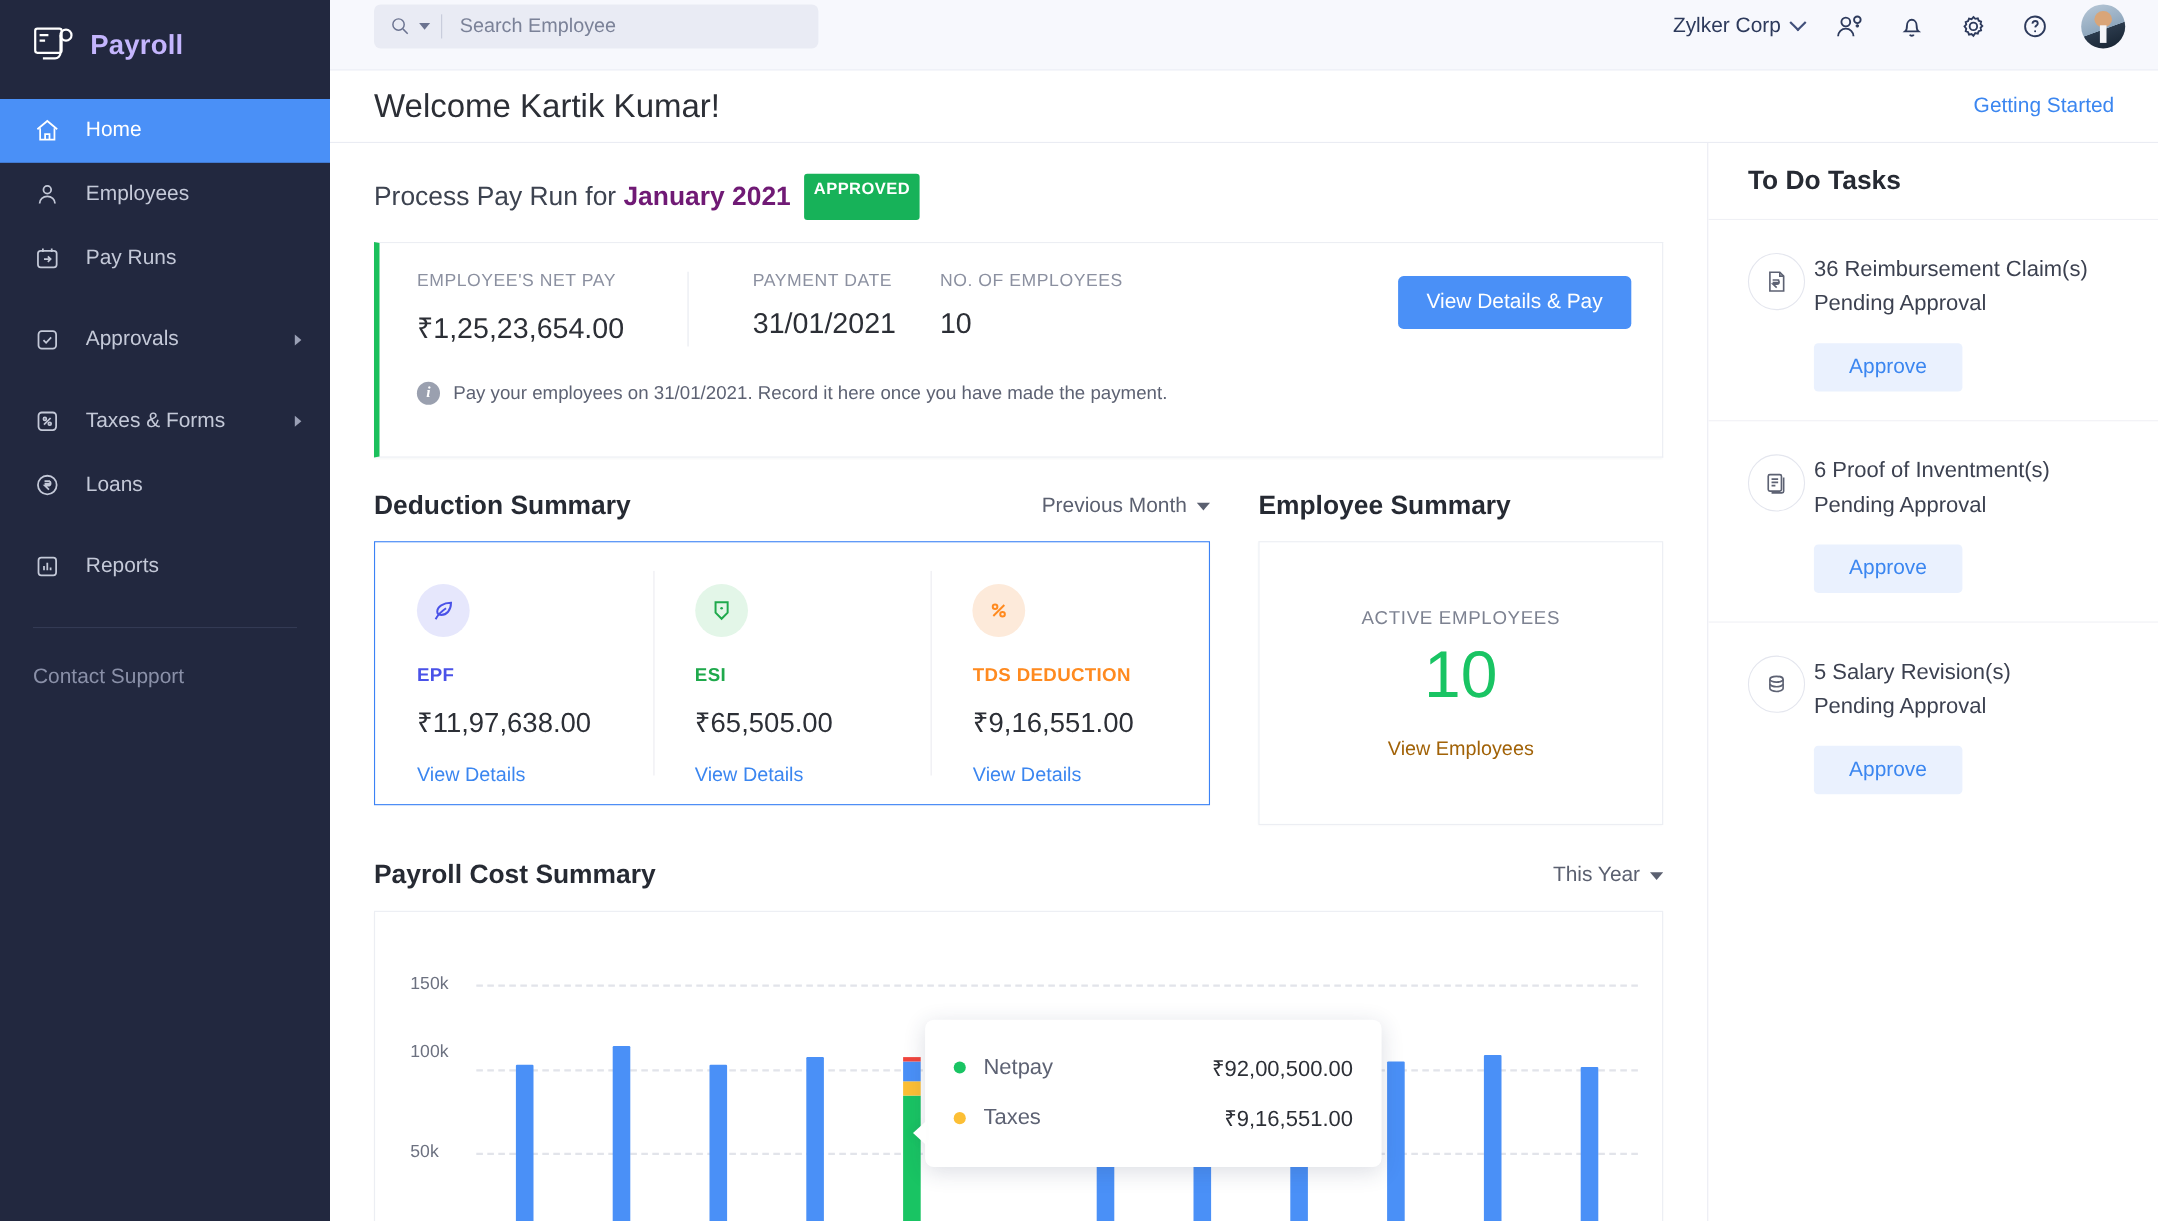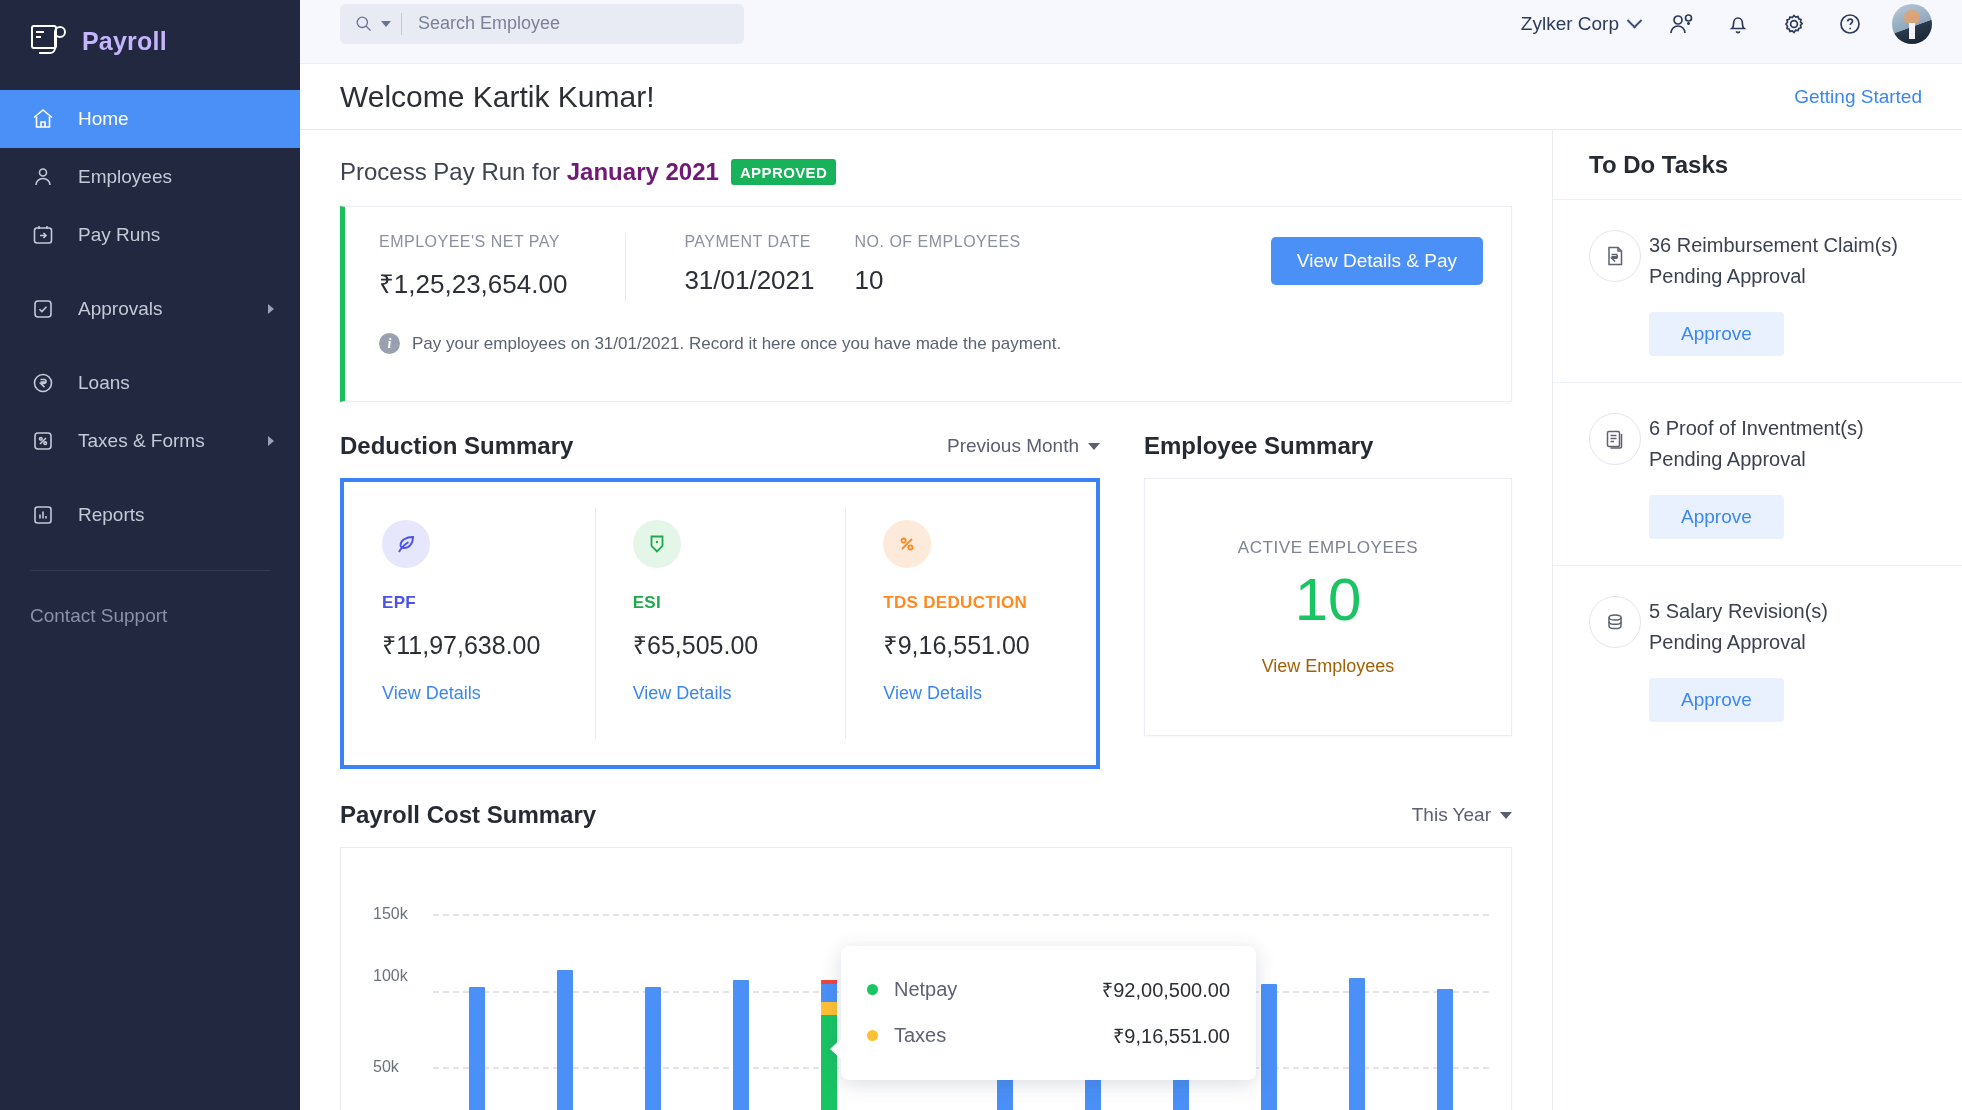--- a/index.html
+++ b/index.html
@@ -85,21 +85,21 @@
     width: 410px; flex: 0 0 410px; border-left: 1px solid #eaecf3;
     padding: 0; overflow: hidden;
   }
 
   
   .payrun-head { padding: 28px 0 0 0; display: flex; align-items: center; gap: 12px; }
   .payrun-head-text { font-size: 24px; color: #3d4350; }
   .payrun-head-text b { color: #701a75; font-weight: bold; }
   .badge-approved {
     background: #17b259; color: #fff; font-size: 15px; font-weight: bold;
-    padding: 5px 9px 4px 9px; border-radius: 3px; letter-spacing: .4px;
+    padding: 5px 9px 20px 9px; border-radius: 3px; letter-spacing: .4px;
   }
 
   
   .payrun-card {
     margin-top: 20px; border: 1px solid #eceef3; border-left: 5px solid #1bc05c;
     background: #fff; height: 196px; padding: 26px 28px 0 34px;
     box-shadow: 0 1px 2px rgba(30,40,80,.04);
   }
   .payrun-stats { display: flex; align-items: flex-start; }
   .stat { padding-right: 40px; }
@@ -123,21 +123,21 @@
   .sec-row { display: flex; margin-top: 30px; gap: 44px; }
   .sec-col-left { width: 760px; flex: 0 0 760px; }
   .sec-col-right { flex: 1; }
   .sec-head { display: flex; align-items: center; }
   .sec-title { font-size: 24px; font-weight: bold; color: #262a33; }
   .sec-filter { margin-left: auto; font-size: 19px; color: #5b6070; display: flex; align-items: center; gap: 9px; cursor: pointer; }
   .tri-down { width: 0; height: 0; border-top: 7px solid #5b6070; border-left: 6px solid transparent; border-right: 6px solid transparent; }
 
   
   .ded-card {
-    margin-top: 18px; border: 4px solid #3b82f6; background: #fff; height: 291px;
+    margin-top: 18px; border: 1px solid #3b82f6; background: #fff; height: 240px;
     display: flex; box-shadow: 0 1px 2px rgba(30,40,80,.04);
   }
   .ded-item { flex: 1; padding: 38px 0 0 38px; position: relative; }
   .ded-item + .ded-item::before {
     content: ""; position: absolute; left: 0; top: 26px; bottom: 26px; width: 1px; background: #ececf1;
   }
   .ded-ico { width: 48px; height: 48px; border-radius: 50%; display:flex; align-items:center; justify-content:center; }
   .ded-ico svg { width: 24px; height: 24px; fill: none; stroke-width: 1.8; }
   .ded-name { margin-top: 25px; font-size: 17px; font-weight: bold; letter-spacing: .3px; }
   .ded-amount { margin-top: 14px; font-size: 25px; color: #2c2f36; }
@@ -253,37 +253,37 @@
               <path d="M8.5 12.2l2.4 2.4 4.6-4.8"></path>
             </svg>
         </span>
         <span class="nav-label">Approvals</span>
         <span class="nav-caret"></span>
       </div>
       <div class="nav-gap"></div>
       <div class="nav-item">
         <span class="nav-ico">
           <svg viewBox="0 0 24 24">
-              <circle cx="12" cy="12" r="8.5"></circle>
-              <path d="M9.5 8.5h5M9.5 11h5M13 8.5c1.6 0 2 1.2 2 2s-.7 2-2.3 2H9.8l3.7 3.6"></path>
-            </svg>
-        </span>
-        <span class="nav-label">Loans</span>
-      </div>
-      <div class="nav-item">
-        <span class="nav-ico">
-          <svg viewBox="0 0 24 24">
               <rect x="4" y="4" width="16" height="16" rx="3"></rect>
               <circle cx="9.8" cy="9.8" r="1.3"></circle>
               <circle cx="14.2" cy="14.2" r="1.3"></circle>
               <path d="M15 9 9 15"></path>
             </svg>
         </span>
         <span class="nav-label">Taxes &amp; Forms</span>
         <span class="nav-caret"></span>
+      </div>
+      <div class="nav-item">
+        <span class="nav-ico">
+          <svg viewBox="0 0 24 24">
+              <circle cx="12" cy="12" r="8.5"></circle>
+              <path d="M9.5 8.5h5M9.5 11h5M13 8.5c1.6 0 2 1.2 2 2s-.7 2-2.3 2H9.8l3.7 3.6"></path>
+            </svg>
+        </span>
+        <span class="nav-label">Loans</span>
       </div>
       <div class="nav-gap"></div>
       <div class="nav-item">
         <span class="nav-ico">
           <svg viewBox="0 0 24 24">
               <rect x="4" y="4" width="16" height="16" rx="2.5"></rect>
               <path d="M9 15.5v-4M12 15.5v-7M15 15.5v-2.5"></path>
             </svg>
         </span>
         <span class="nav-label">Reports</span>

